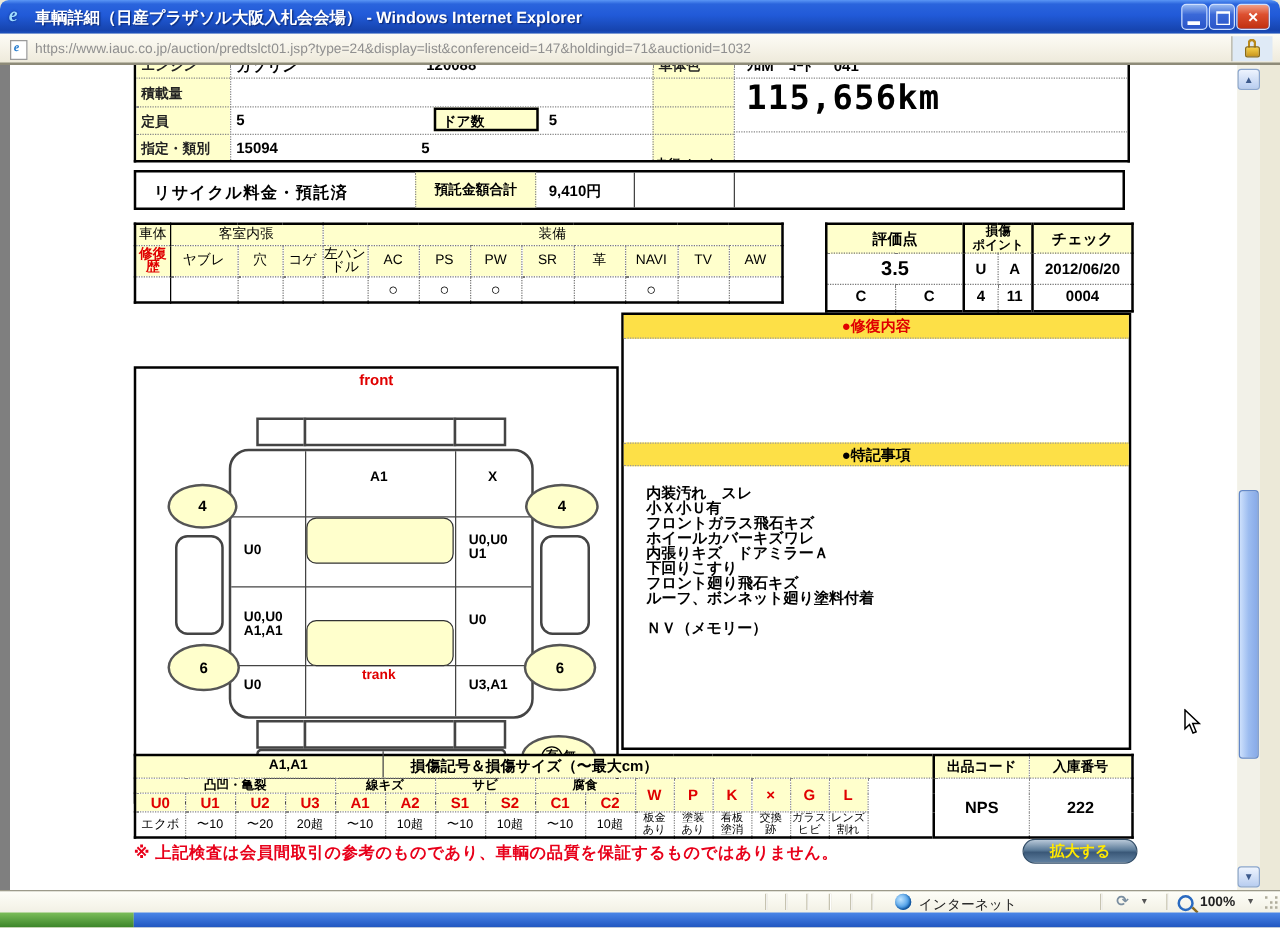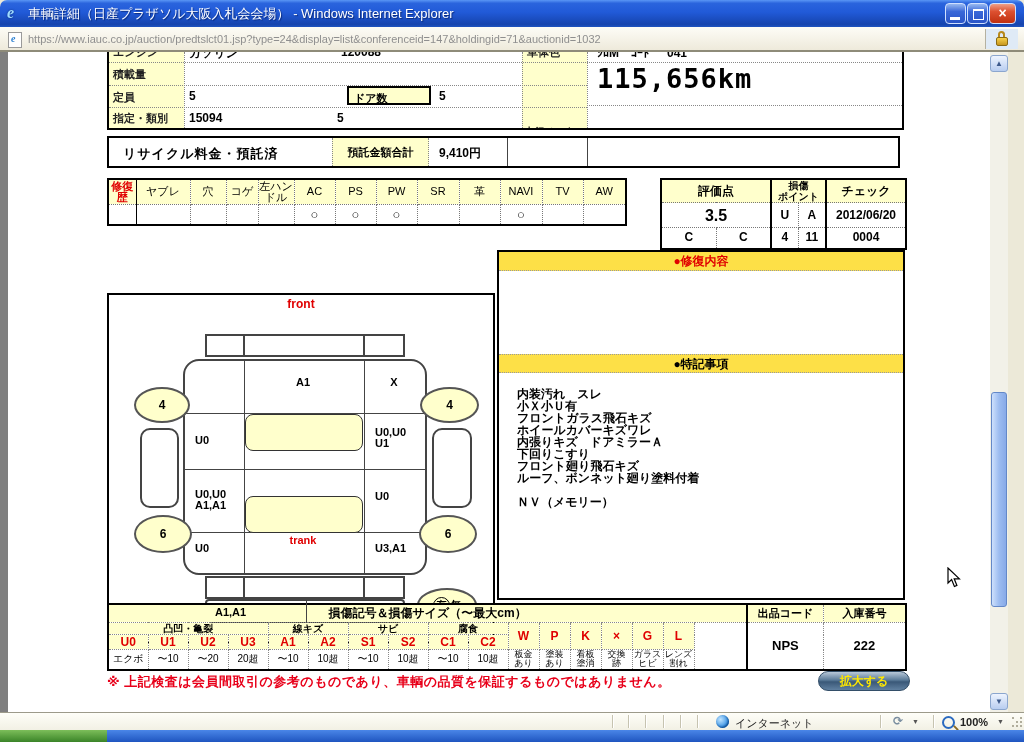--- a/index.html
+++ b/index.html
@@ -4,21 +4,21 @@
 <style>
   html,body{margin:0;padding:0;}
   body{width:1024px;height:742px;overflow:hidden;position:relative;background:#ece9d8;
        font-family:"Liberation Sans","DejaVu Sans",sans-serif;}
   
   .titlebar{position:absolute;top:0;left:0;width:1024px;height:27px;border-radius:7px 7px 0 0;
     background:linear-gradient(180deg,#5a96f5 0%,#2a64dd 12%,#215ad8 45%,#1644ae 90%,#1f54c0 100%);}
   .ie-icon{position:absolute;left:7px;top:4px;width:18px;height:18px;color:#9fdcff;
     font:italic bold 16px "Liberation Serif",serif;text-shadow:0 0 2px #0a2a7a;}
   .ie-icon::before{content:"e";}
-  .title-text{position:absolute;left:28px;top:5px;color:#fff;font-weight:normal;font-size:13px;
+  .title-text{position:absolute;left:28px;top:5px;color:#fff;font-weight:bold;font-size:13px;
     text-shadow:1px 1px 1px #0a2a7a;white-space:nowrap;}
   .win-btn{position:absolute;top:3px;width:21px;height:21px;border:1px solid #cfe0ff;border-radius:4px;
     box-sizing:border-box;background:linear-gradient(#98b9f0,#3a68d8 40%,#2a55c8);}
   .win-btn.min{left:945px;} .win-btn.max{left:967px;}
   .win-btn.close{left:989px;width:27px;background:linear-gradient(#f0a088,#dd5030 40%,#c03010);
     color:#fff;font:bold 14px/18px "Liberation Sans",sans-serif;text-align:center;}
   .min-glyph{position:absolute;left:4px;bottom:3px;width:10px;height:3px;background:#fff;}
   .restore-glyph{position:absolute;left:5px;top:5px;width:9px;height:8px;border:1px solid #fff;border-top:2px solid #fff;}
   
   .addressbar{position:absolute;top:27px;left:0;width:1024px;height:25px;
@@ -213,20 +213,25 @@
             <col style="width:41px">
             <col style="width:41px">
             <col style="width:41px">
           <col style="width:42px">
             <col style="width:41px">
             <col style="width:42px">
             <col style="width:41px">
             <col style="width:43px">
         </colgroup>
         <tbody>
+            <tr class="yrow" style="height:17px">
+          <td>車体</td>
+          <td colspan="3">客室内張</td>
+          <td colspan="9">装備</td>
+        </tr>
         <tr class="yrow" style="height:25px">
           <td class="red">修復歴</td>
           <td>ヤブレ</td>
           <td>穴</td>
           <td>コゲ</td>
           <td class="pre">左ハン
 ドル</td>
           <td>AC</td>
           <td>PS</td>
           <td>PW</td>

